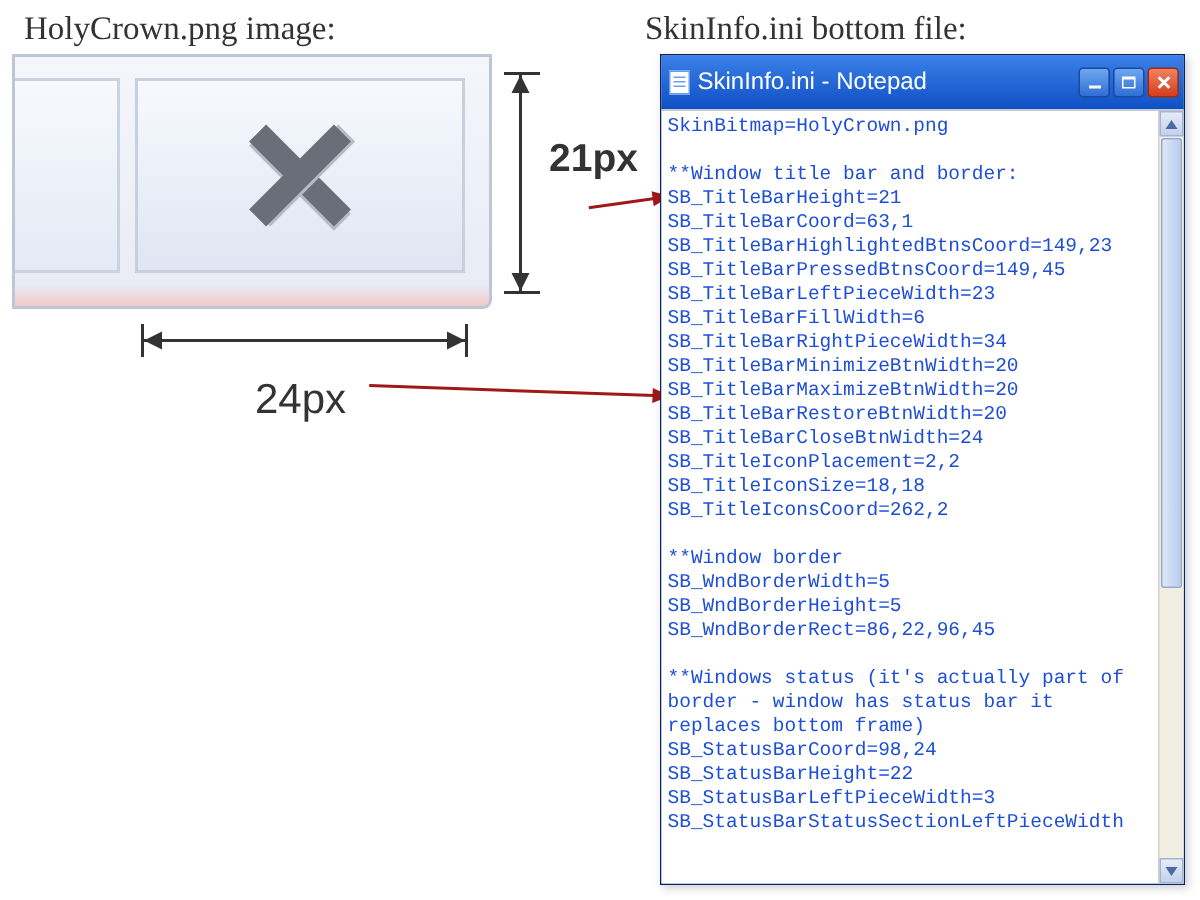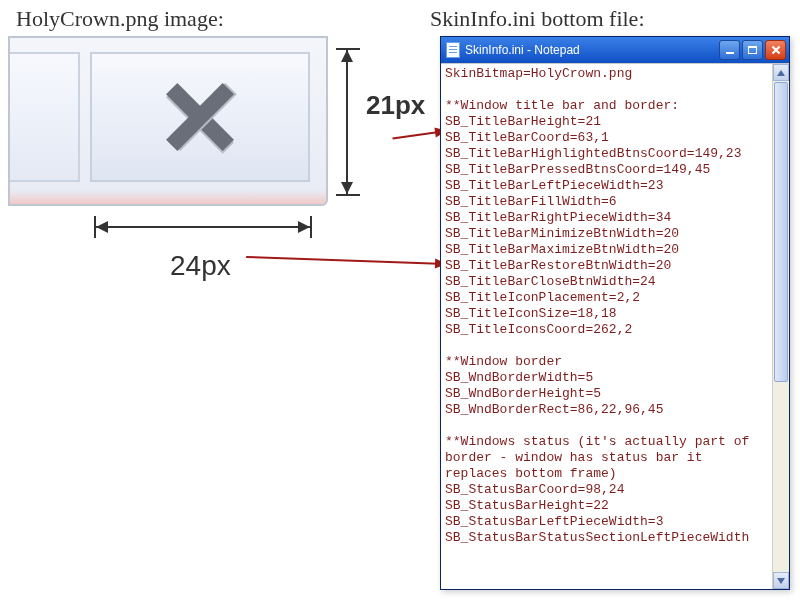--- a/index.html
+++ b/index.html
@@ -137,26 +137,26 @@
   .notepad {
     position: absolute;
     top: 36px; left: 440px;
     width: 350px; height: 554px;
     border: 1px solid #0a246a;
     background: #ece9d8;
     display: flex; flex-direction: column;
     box-shadow: 2px 2px 6px rgba(0,0,0,0.2);
   }
   .titlebar {
-    height: 26px;
+    height: 36px;
     background: linear-gradient(#3a80e8,#0f4fc5);
     display: flex; align-items: center;
     padding: 0 3px 0 5px;
     color: #fff;
-    font-size: 12px;
+    font-size: 16px;
   }
   .titlebar .tb-icon {
     width: 14px; height: 16px;
     background: #fff;
     margin-right: 5px;
     position: relative;
     border: 1px solid #6aa0e8;
   }
   .titlebar .tb-icon::after{
     content:""; position:absolute; left:2px; right:2px; top:3px; height:1px; background:#6aa0e8;
@@ -199,21 +199,21 @@
     display: flex;
     background: #fff;
     border-top: 1px solid #c8c8c8;
   }
   .editor {
     flex: 1;
     padding: 2px 1px 2px 4px;
     font-family: "Courier New", monospace;
     font-size: 13px;
     line-height: 16px;
-    color: #7f1d1d;
+    color: #1d4ed8;
     white-space: pre;
     overflow: hidden;
   }
   .vscroll {
     width: 17px;
     background: #f1efe2;
     position: relative;
     border-left: 1px solid #d4d0c8;
   }
   .vscroll .sbtn {

